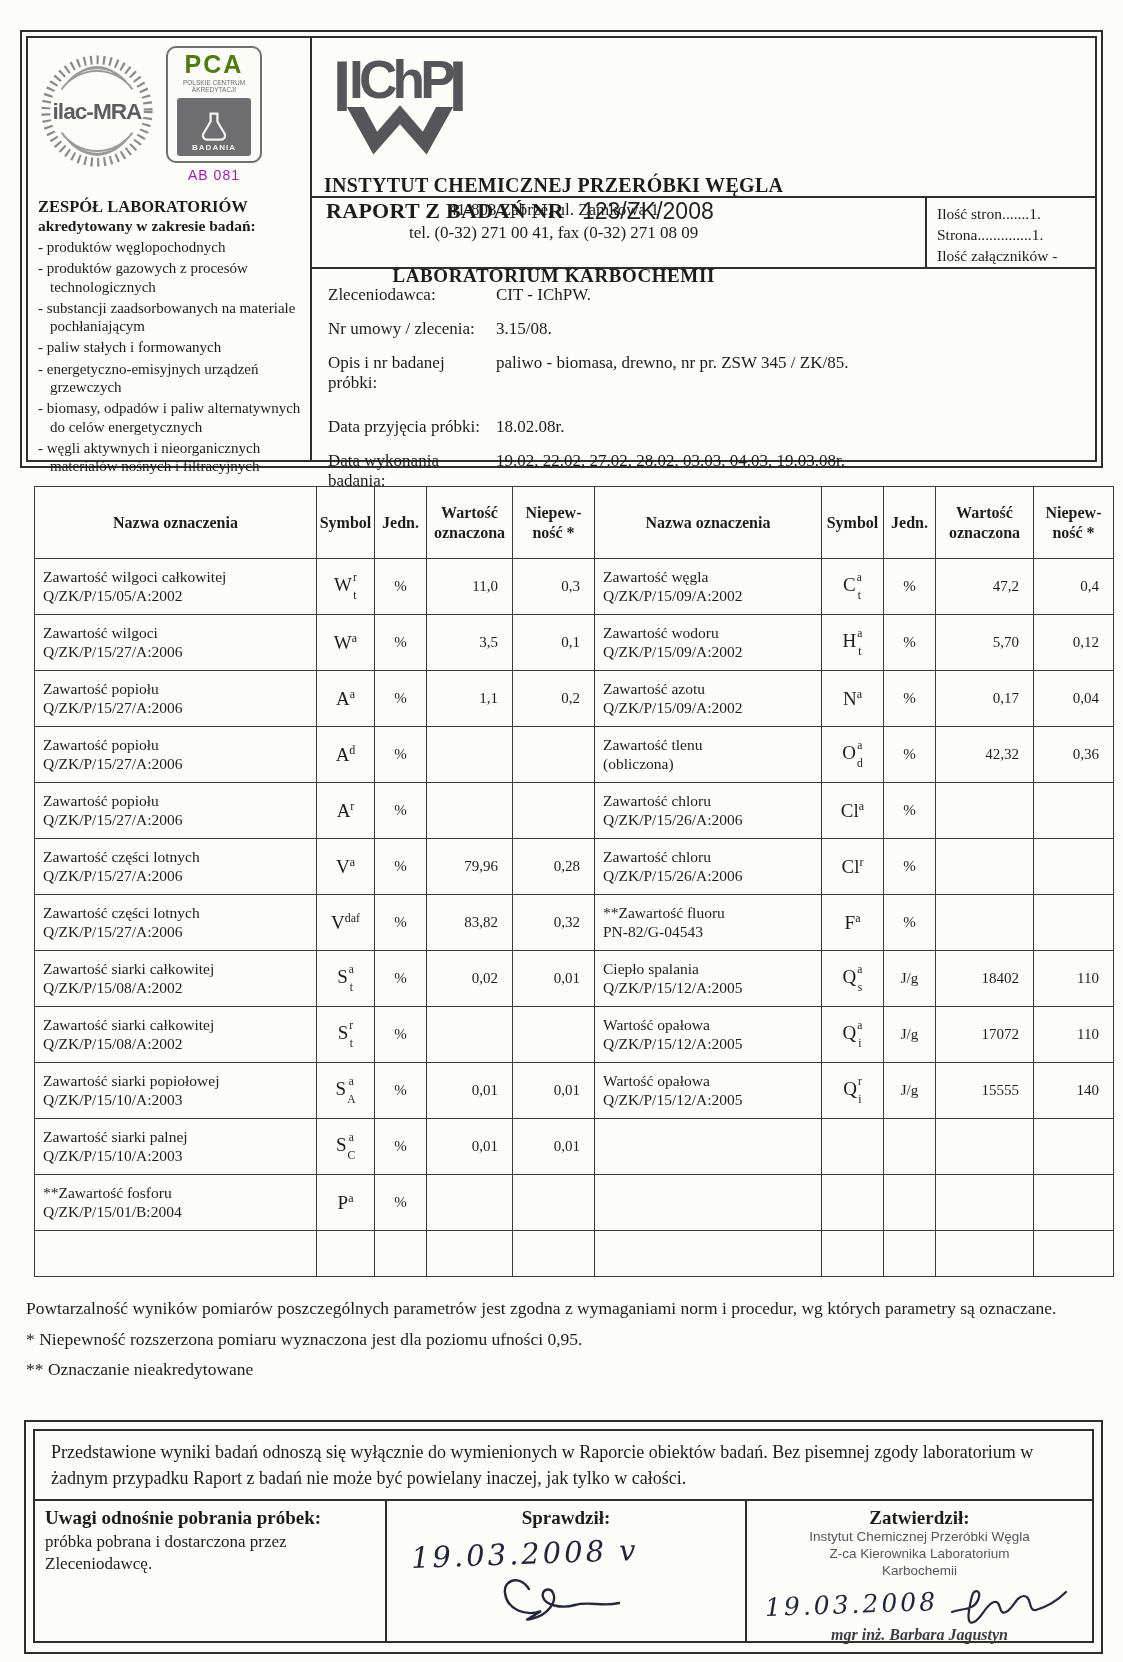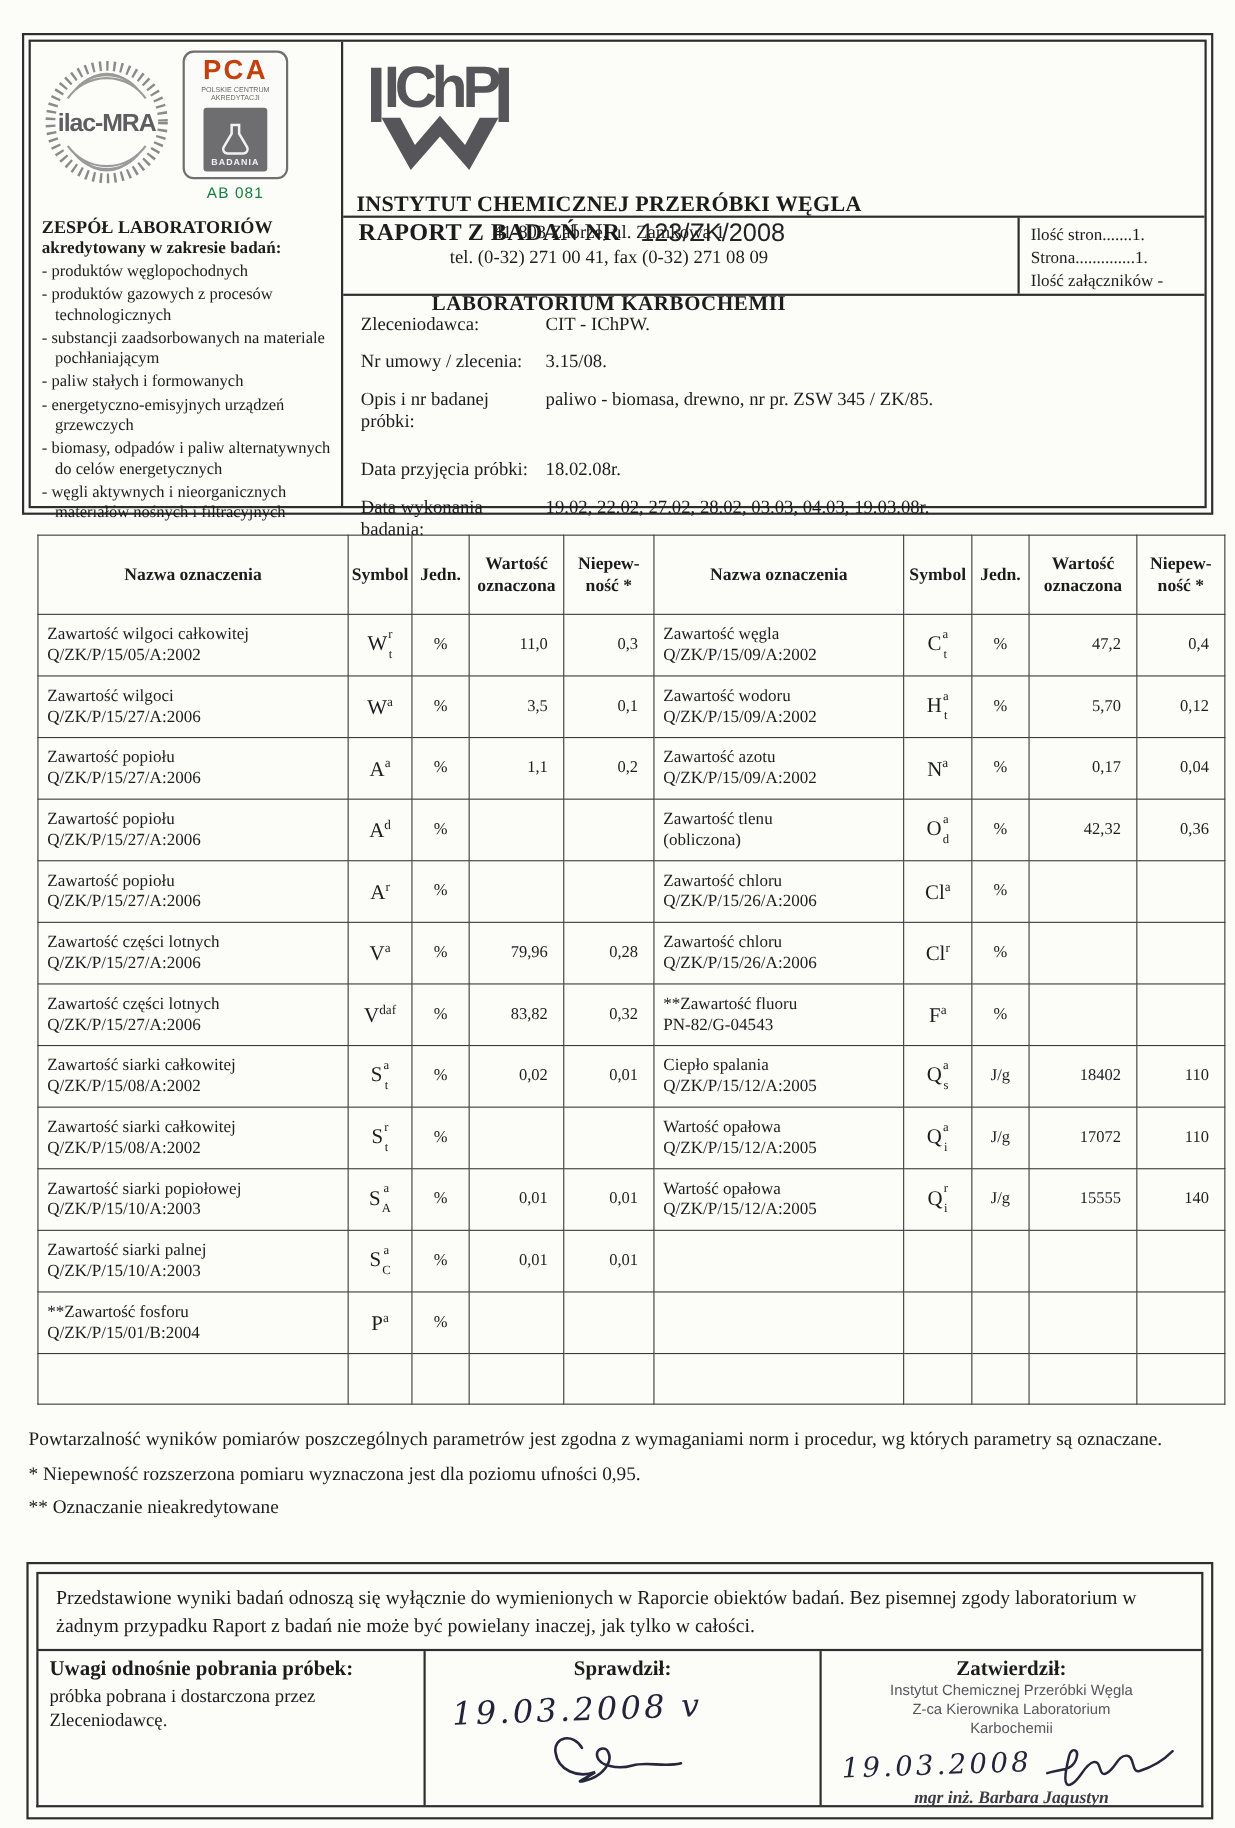--- a/index.html
+++ b/index.html
@@ -11,28 +11,28 @@
               border:2px solid #2e2e2e;padding:4px;box-sizing:border-box;}
   .header-inner{border:2px solid #2e2e2e;height:100%;display:flex;box-sizing:border-box;}
   .acc-col{width:284px;min-width:284px;border-right:2px solid #2e2e2e;
            padding:8px 8px 4px 10px;box-sizing:border-box;}
   .logos-row{display:flex;align-items:flex-start;gap:10px;}
   .ilac-logo{margin-top:6px;}
   .pca-wrap{text-align:center;}
   .pca-badge{width:96px;border:2px solid #6f6f6f;border-radius:10px;padding:4px 4px 5px;
              box-sizing:border-box;background:#fbfbf9;}
   .pca-title{font-family:"Liberation Sans",sans-serif;font-weight:bold;font-size:25px;
-             letter-spacing:2px;color:#c2410c;line-height:1;}
+             letter-spacing:2px;color:#4d7c0f;line-height:1;}
   .pca-sub{font-family:"Liberation Sans",sans-serif;font-size:6.5px;color:#6b6b6e;
            line-height:1.15;margin:2px 0 4px;}
-  .pca-square{width:58px;height:58px;margin:0 auto;background:#6e6e71;border-radius:3px;
+  .pca-square{width:74px;height:58px;margin:0 auto;background:#6e6e71;border-radius:3px;
               display:flex;flex-direction:column;align-items:center;justify-content:flex-end;}
   .pca-badania{font-family:"Liberation Sans",sans-serif;font-weight:bold;font-size:8px;
                color:#f4f4f2;letter-spacing:1px;margin-bottom:4px;}
-  .pca-number{font-family:"Liberation Sans",sans-serif;font-size:14px;color:#15803d;
+  .pca-number{font-family:"Liberation Sans",sans-serif;font-size:14px;color:#a21caf;
               margin-top:4px;letter-spacing:1px;}
   .team-title{font-weight:bold;font-size:16.5px;margin-top:14px;}
   .team-subtitle{font-weight:bold;font-size:15.5px;margin-bottom:2px;}
   .scope-item{font-size:15px;line-height:1.22;padding-left:12px;text-indent:-12px;margin-top:3px;}
 
   .main-col{flex:1;display:flex;flex-direction:column;box-sizing:border-box;}
   .inst-head{display:flex;align-items:flex-start;padding:10px 4px 4px 12px;height:158px;box-sizing:border-box;flex-direction:column;}
   .inst-logo{width:160px;min-width:160px;}
   .inst-text{flex:1;text-align:center;}
   .inst-name{font-weight:bold;font-size:20px;letter-spacing:.3px;}

